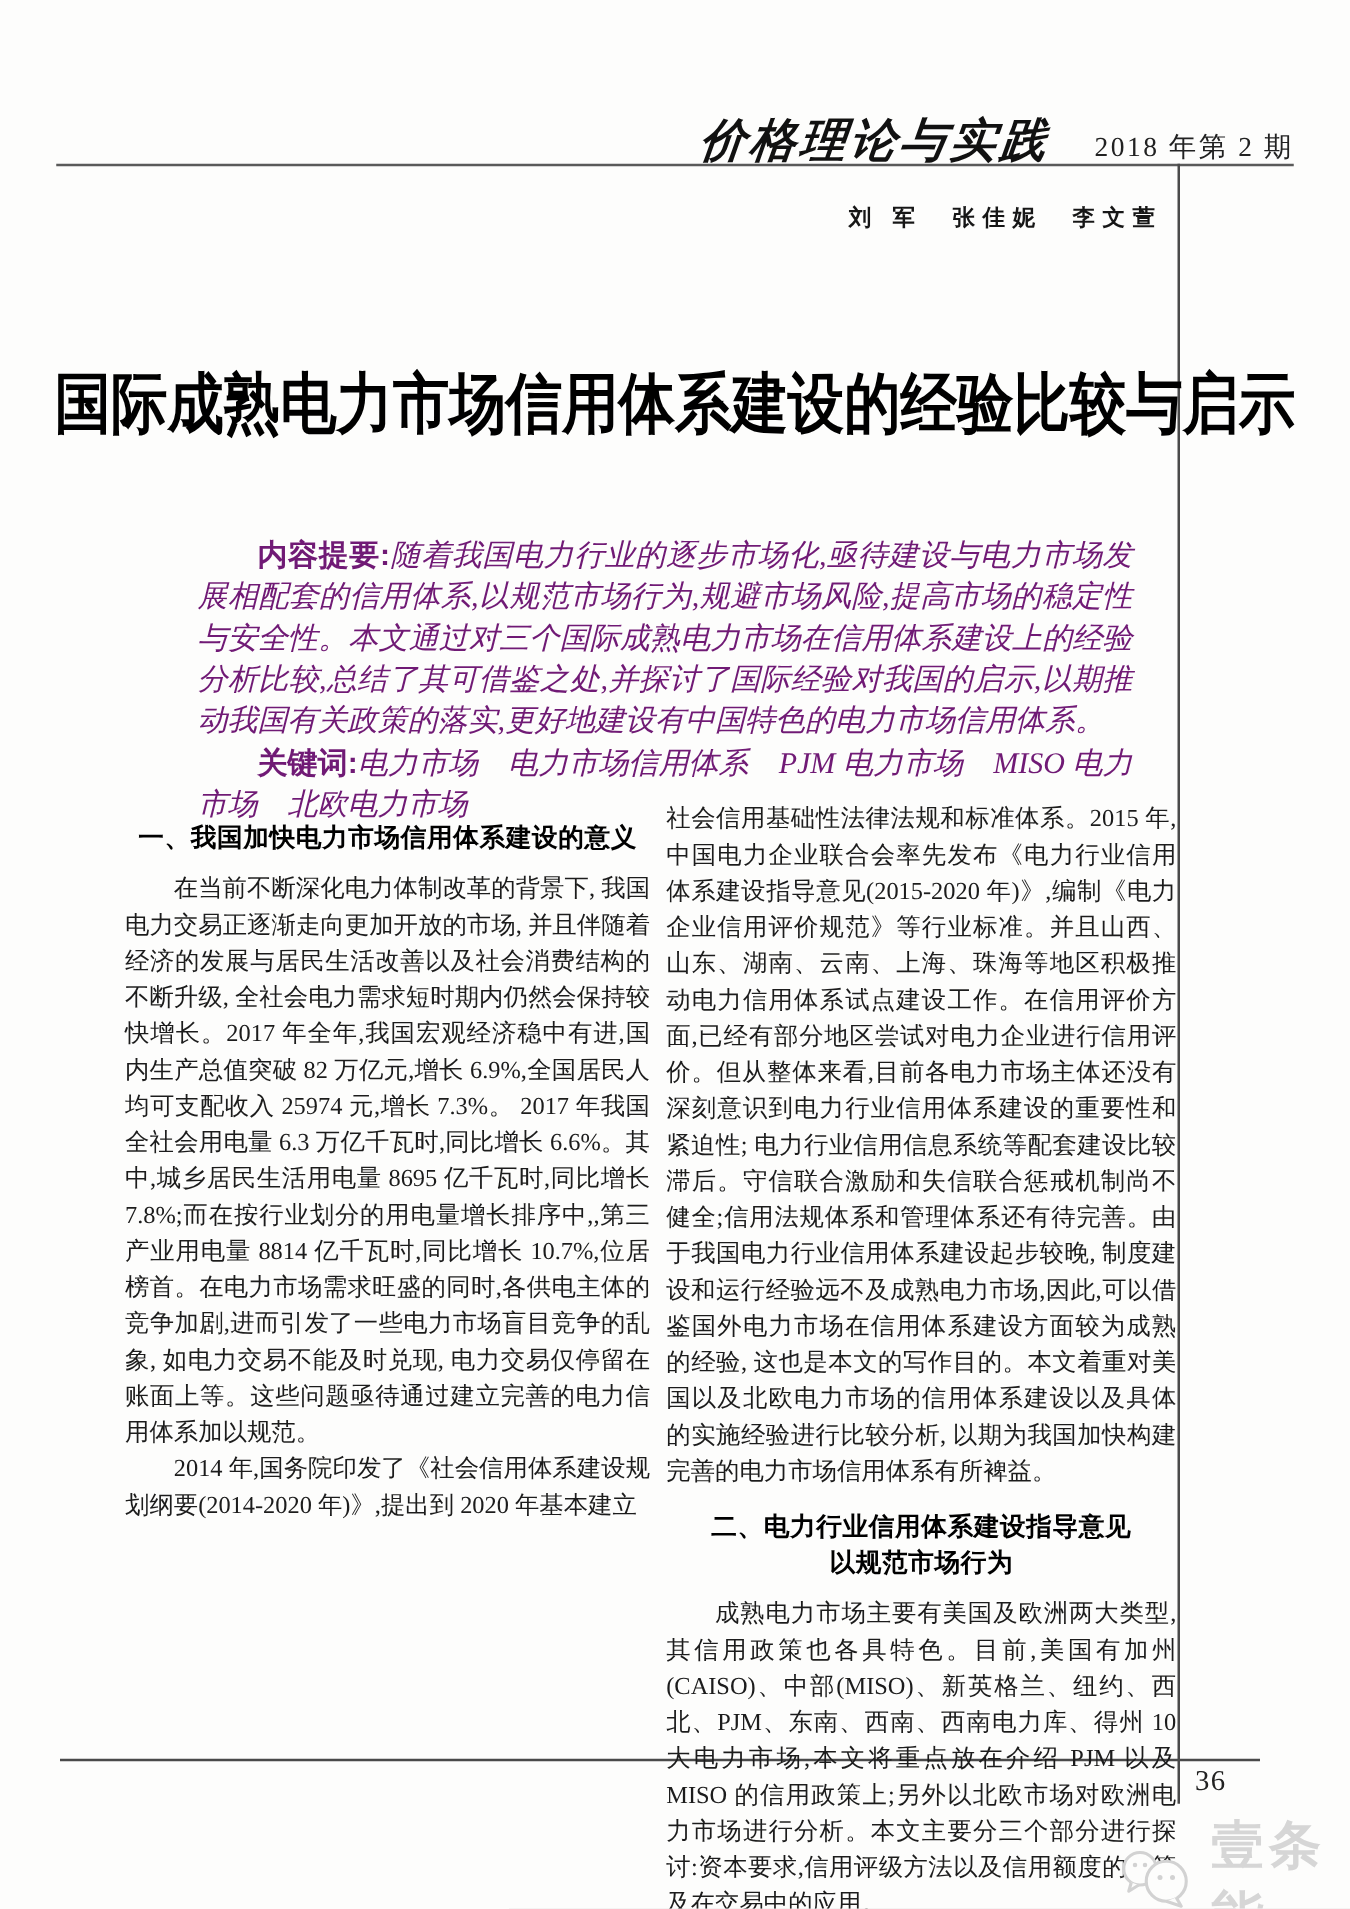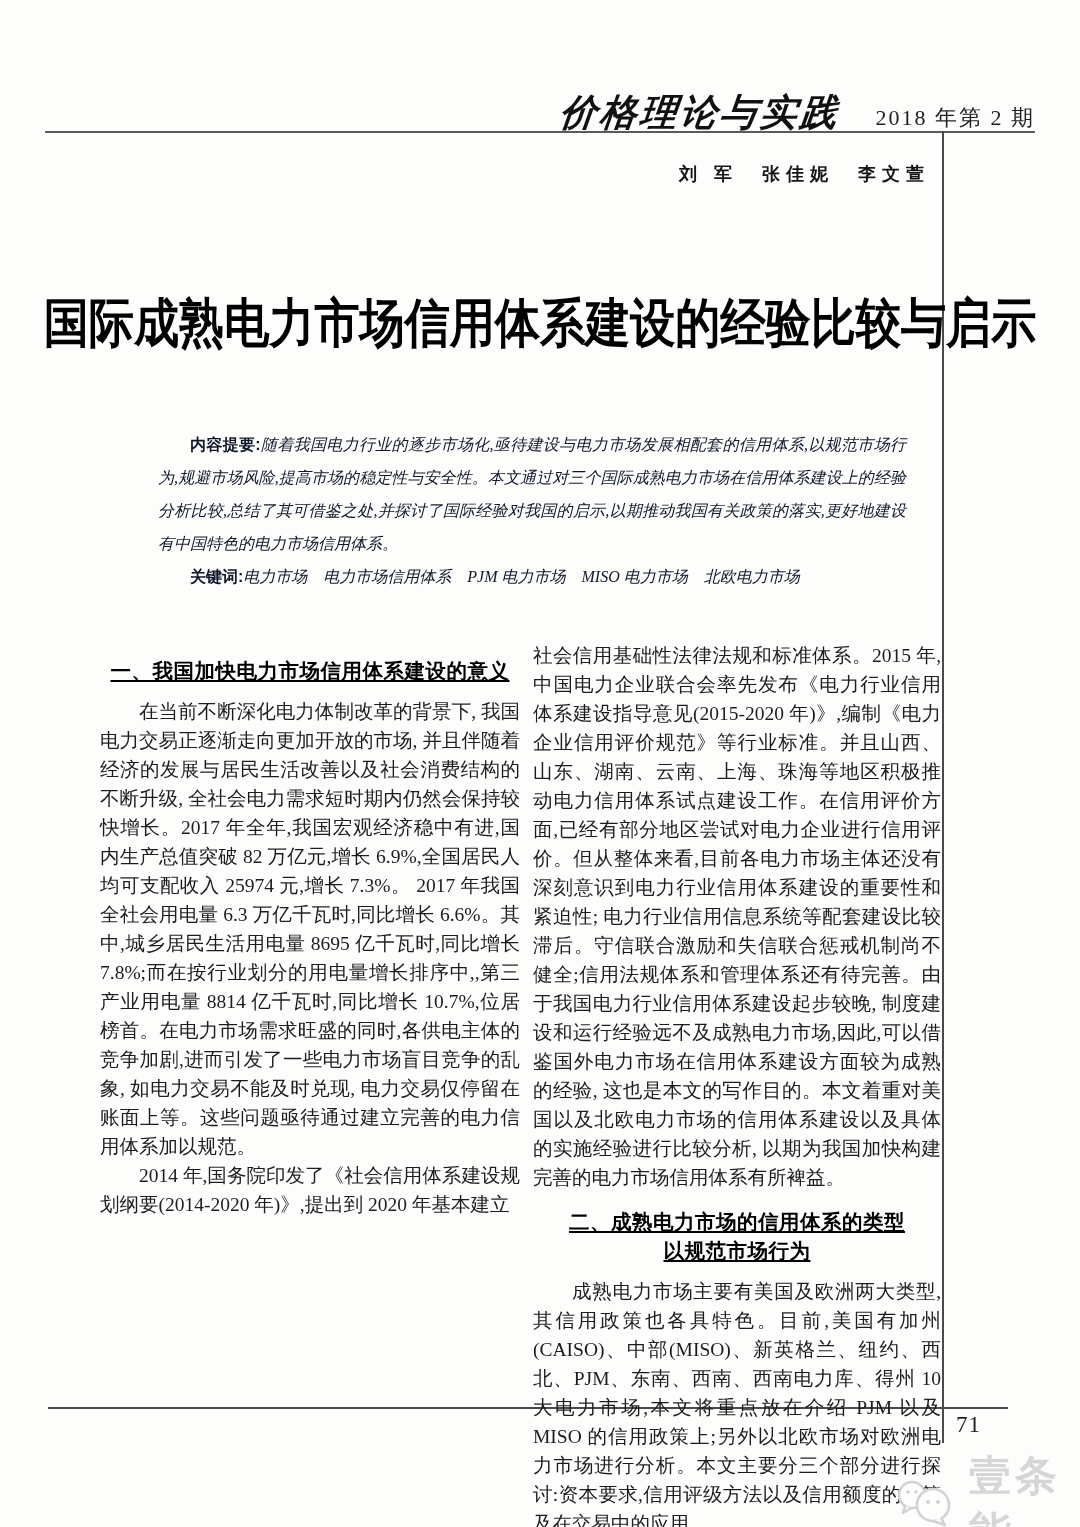--- a/index.html
+++ b/index.html
@@ -38,40 +38,40 @@
     font-family:"Liberation Sans","DejaVu Sans",sans-serif;
     font-weight:900;font-size:47px;color:#000;
     letter-spacing:0px;
     transform:scale(0.96,1.12);transform-origin:center top;
     white-space:nowrap;
   }
   
   .abstract{
     position:absolute;left:158px;top:428px;width:748px;
     font-style:italic;
-    font-size:16px;line-height:33px;
-    text-align:justify;color:#0f172a;
+    font-size:24px;line-height:33px;
+    text-align:justify;color:#701a75;
   }
   .abstract p{margin:0;text-indent:2em;}
   .abstract b{font-style:normal;font-weight:700;font-family:"Liberation Sans","DejaVu Sans",sans-serif;}
   .keywords{margin-top:2px;}
   
   .bodytext{
     position:absolute;top:641px;
     font-size:19.5px;line-height:29px;
     text-align:justify;color:#1c1c1c;
   }
   .col-left{left:100px;width:420px;}
   .col-right{left:533px;width:408px;}
   .bodytext p{margin:0;text-indent:2em;}
   .bodytext p.noindent{text-indent:0;}
   .sec-heading{
     font-family:"Liberation Sans","DejaVu Sans",sans-serif;
     font-weight:900;font-size:20.5px;text-align:center;
-    margin:15px 0 12px 0;color:#000;letter-spacing:0.5px;text-decoration:underline;
+    margin:15px 0 12px 0;color:#000;letter-spacing:0.5px;
   }
   .sec-heading .line{display:block;}
   
   .page-number{
     position:absolute;left:956px;top:1412px;
     font-size:23px;color:#222;letter-spacing:1px;
   }
   .watermark{
     position:absolute;left:895px;top:1448px;
     display:flex;align-items:center;gap:8px;
@@ -108,27 +108,27 @@
 
   <div class="bodytext col-left">
     <div class="sec-heading">一、我国加快电力市场信用体系建设的意义</div>
     <p>在当前不断深化电力体制改革的背景下, 我国电力交易正逐渐走向更加开放的市场, 并且伴随着经济的发展与居民生活改善以及社会消费结构的不断升级, 全社会电力需求短时期内仍然会保持较快增长。2017 年全年,我国宏观经济稳中有进,国内生产总值突破 82 万亿元,增长 6.9%,全国居民人均可支配收入 25974 元,增长 7.3%。 2017 年我国全社会用电量 6.3 万亿千瓦时,同比增长 6.6%。其中,城乡居民生活用电量 8695 亿千瓦时,同比增长 7.8%;而在按行业划分的用电量增长排序中,,第三产业用电量 8814 亿千瓦时,同比增长 10.7%,位居榜首。在电力市场需求旺盛的同时,各供电主体的竞争加剧,进而引发了一些电力市场盲目竞争的乱象, 如电力交易不能及时兑现, 电力交易仅停留在账面上等。这些问题亟待通过建立完善的电力信用体系加以规范。</p>
     <p>2014 年,国务院印发了《社会信用体系建设规划纲要(2014-2020 年)》,提出到 2020 年基本建立</p>
   </div>
 
   <div class="bodytext col-right">
     <p class="noindent">社会信用基础性法律法规和标准体系。2015 年,中国电力企业联合会率先发布《电力行业信用体系建设指导意见(2015-2020 年)》,编制《电力企业信用评价规范》等行业标准。并且山西、山东、湖南、云南、上海、珠海等地区积极推动电力信用体系试点建设工作。在信用评价方面,已经有部分地区尝试对电力企业进行信用评价。但从整体来看,目前各电力市场主体还没有深刻意识到电力行业信用体系建设的重要性和紧迫性; 电力行业信用信息系统等配套建设比较滞后。守信联合激励和失信联合惩戒机制尚不健全;信用法规体系和管理体系还有待完善。由于我国电力行业信用体系建设起步较晚, 制度建设和运行经验远不及成熟电力市场,因此,可以借鉴国外电力市场在信用体系建设方面较为成熟的经验, 这也是本文的写作目的。本文着重对美国以及北欧电力市场的信用体系建设以及具体的实施经验进行比较分析, 以期为我国加快构建完善的电力市场信用体系有所裨益。</p>
     <div class="sec-heading">
-      <span class="line">二、成熟电力市场的信用体系的类型</span>
+      <span class="line">二、电力行业信用体系建设指导意见</span>
       <span class="line">以规范市场行为</span>
     </div>
     <p>成熟电力市场主要有美国及欧洲两大类型,其信用政策也各具特色。目前,美国有加州(CAISO)、中部(MISO)、新英格兰、纽约、西北、PJM、东南、西南、西南电力库、得州 10 大电力市场,本文将重点放在介绍 PJM 以及 MISO 的信用政策上;另外以北欧市场对欧洲电力市场进行分析。本文主要分三个部分进行探讨:资本要求,信用评级方法以及信用额度的计算及在交易中的应用。</p>
   </div>
 
-  <div class="page-number">71</div>
+  <div class="page-number">36</div>
 
   <div class="watermark">
     <span>
       <svg width="66" height="52" viewBox="0 0 66 52" fill="none">
 
         <circle cx="17" cy="19" r="13" stroke="#d2d2d2" stroke-width="2.5" fill="#fdfdfc"></circle>
         <circle cx="13" cy="16" r="1.8" fill="#d2d2d2"></circle>
         <circle cx="21" cy="16" r="1.8" fill="#d2d2d2"></circle>
         <path d="M10 30 L8 37 L16 32" stroke="#d2d2d2" stroke-width="2.5" fill="#fdfdfc" stroke-linejoin="round"></path>
 

